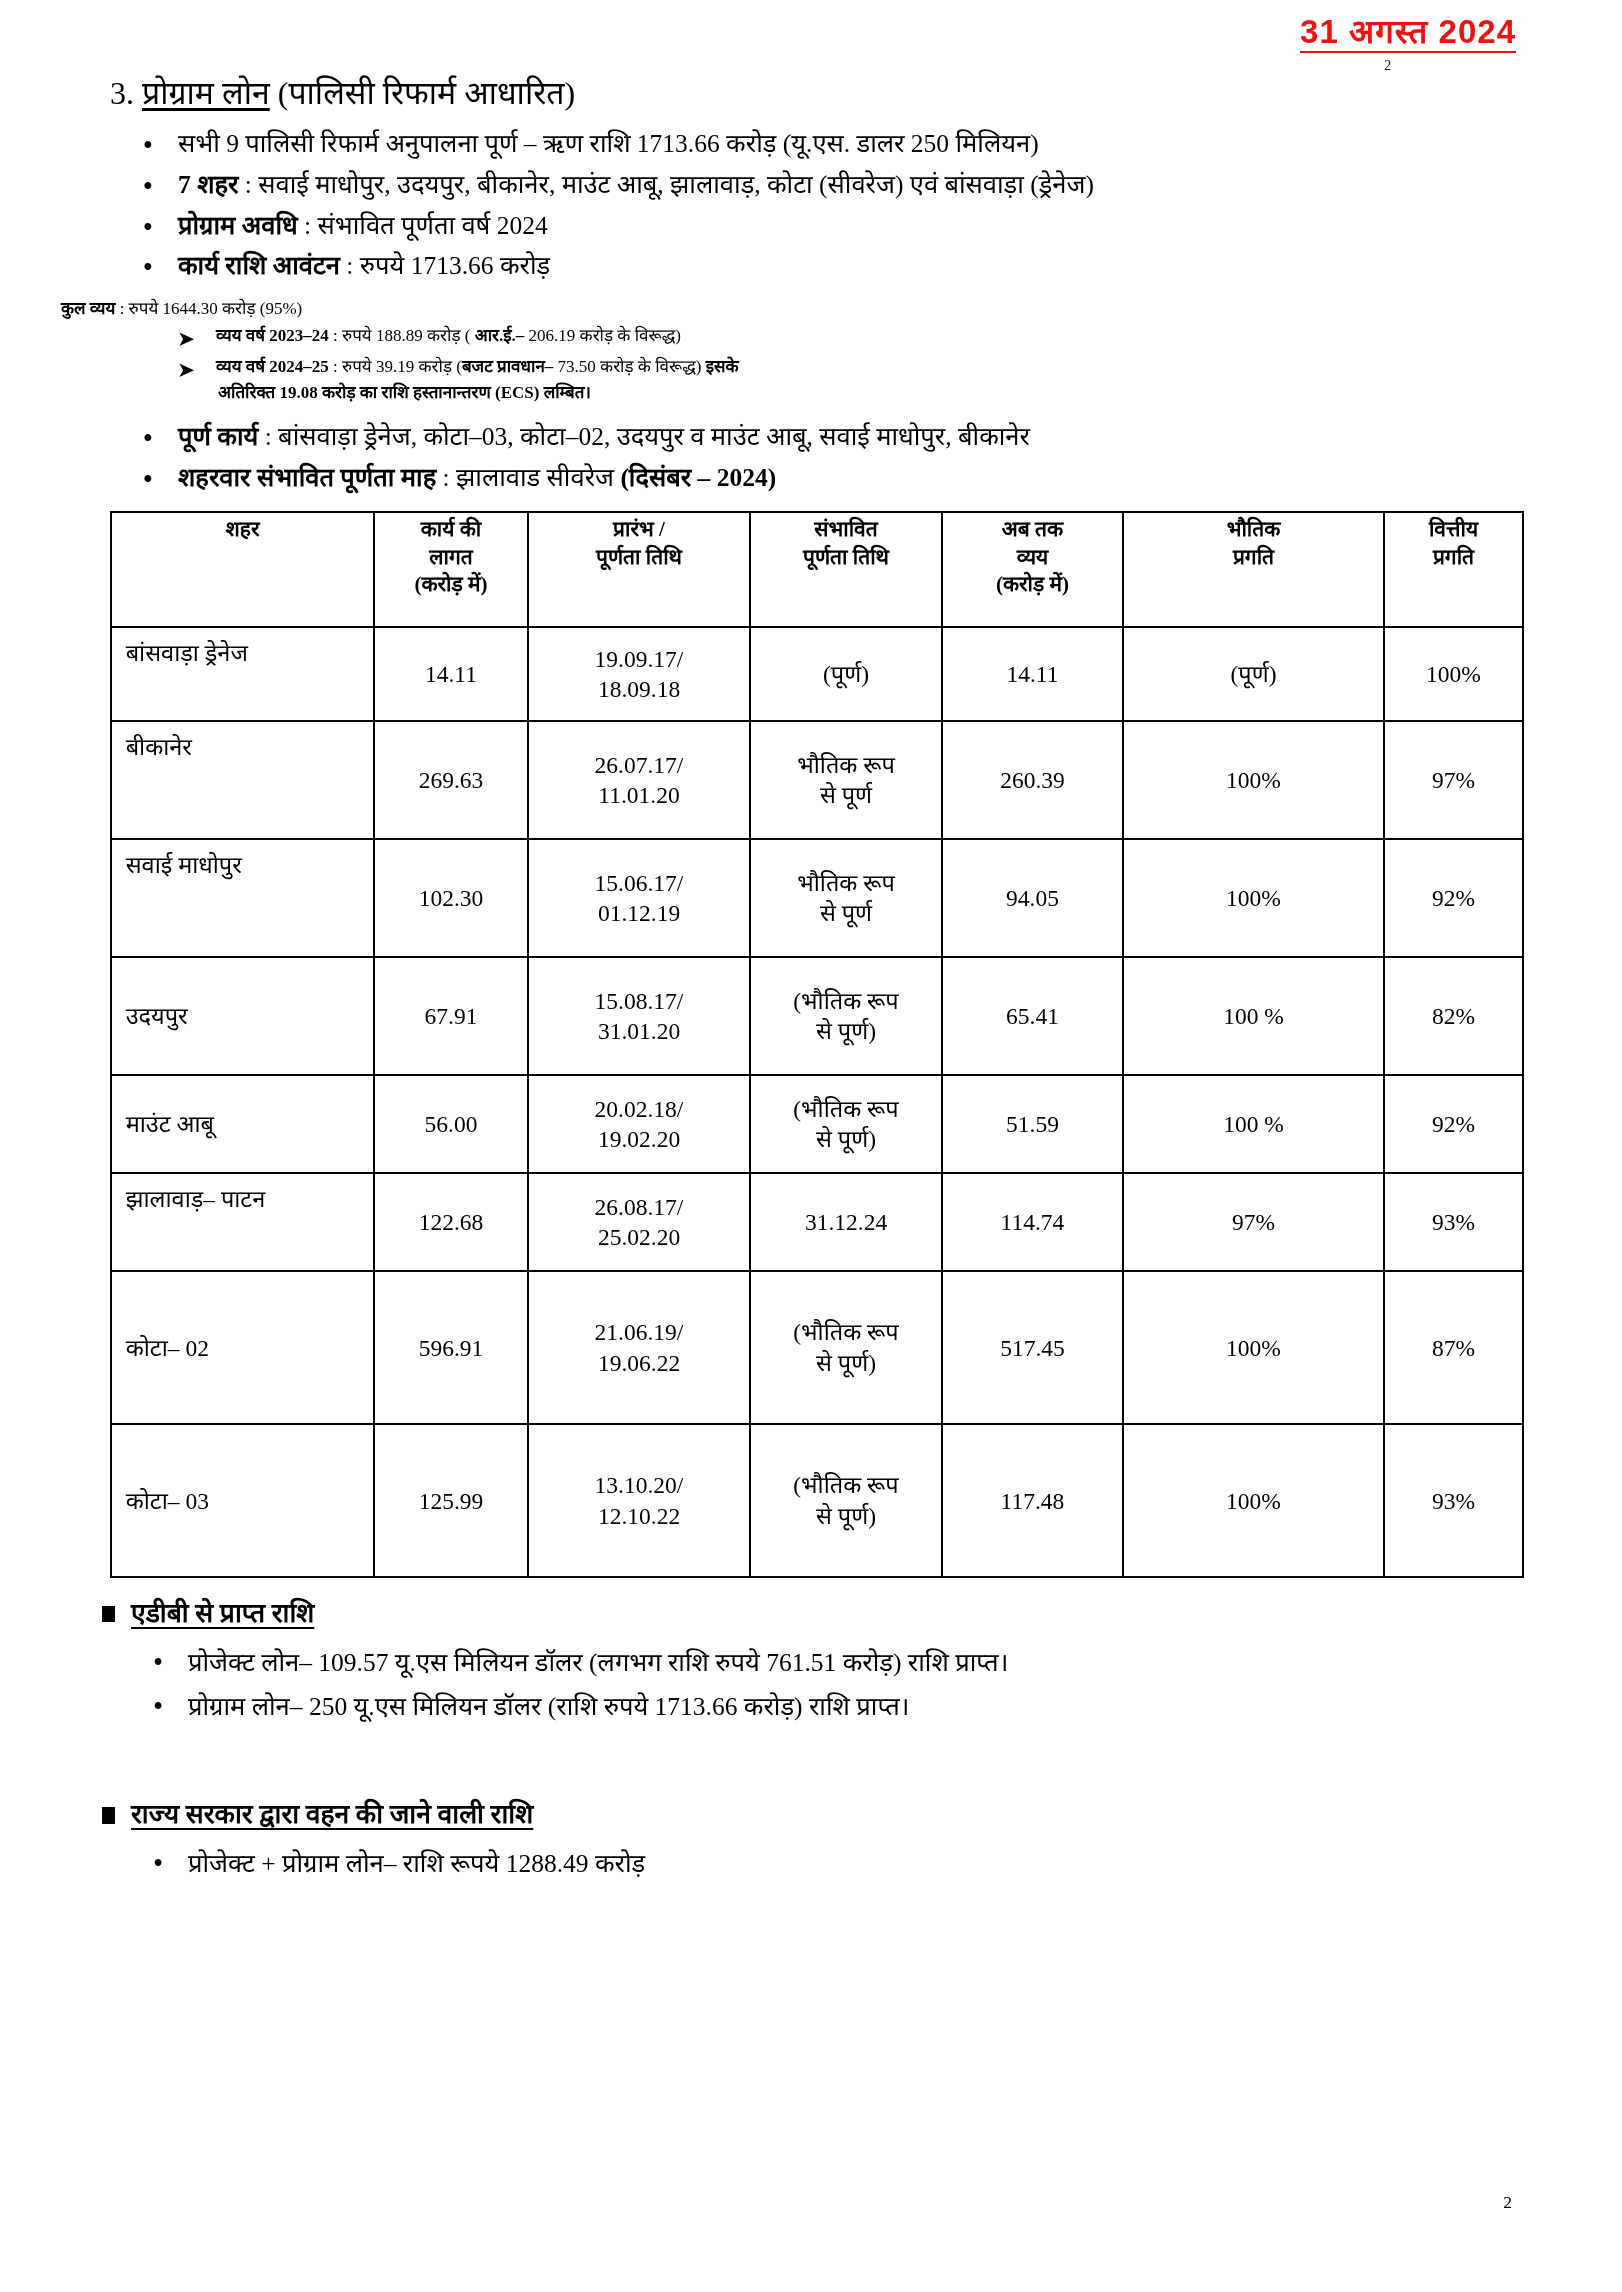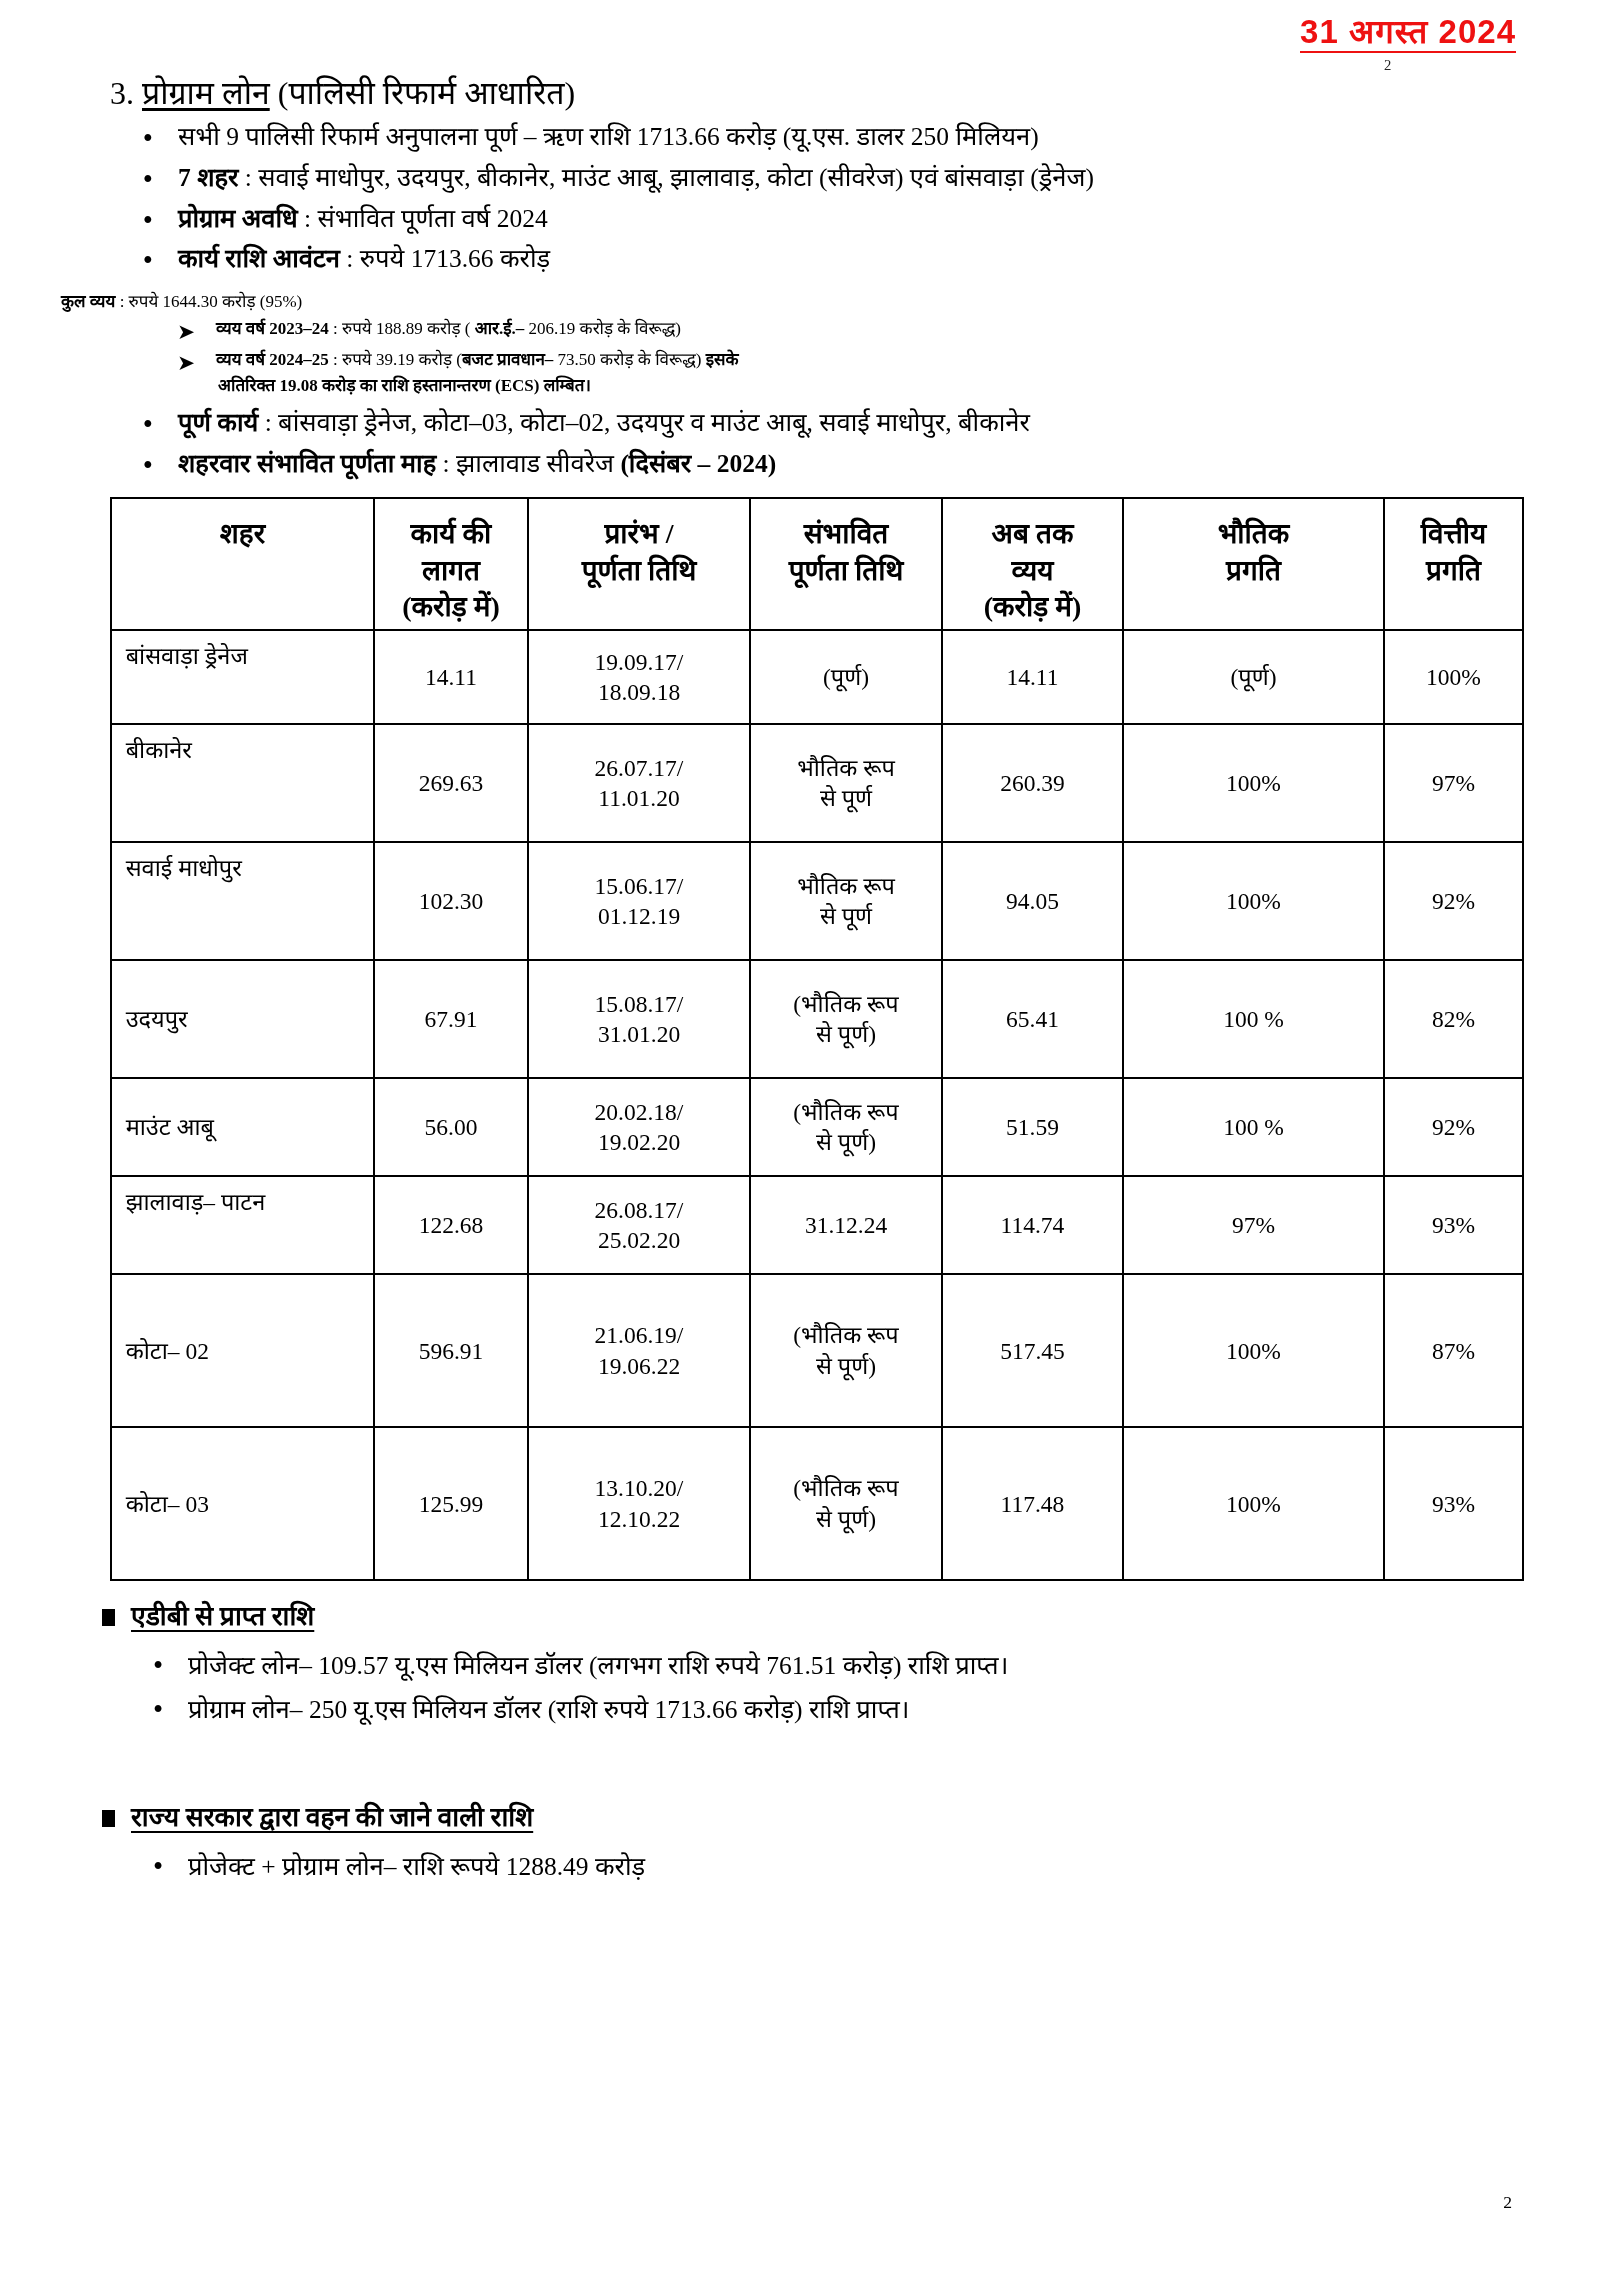--- a/index.html
+++ b/index.html
@@ -62,21 +62,21 @@
     line-height: 1.25;
     white-space: nowrap;
   }
   .sec-title .ul {
     text-decoration: underline;
     text-underline-offset: 3.9px;
   }
 
   ul.bullets {
     list-style: none;
-    margin: 5px 0 0 0;
+    margin: 12px 0 0 0;
     padding: 0;
   }
   ul.bullets > li {
     position: relative;
     margin: 0 0 2px 0;
     padding-left: 43px;
     margin-left: 135px;
     font-size: 25.5px;
     line-height: 1.52;
   }
@@ -133,24 +133,24 @@
   }
   table.data th, table.data td {
     border: 2px solid #000;
     text-align: center;
     vertical-align: middle;
     font-size: 23.5px;
     line-height: 1.3;
     padding: 3.9px 2.9px;
   }
   table.data thead th {
-    font-size: 28px;
+    font-size: 21px;
     height: 106px;
     vertical-align: top;
-    padding-top: 17px;
+    padding-top: 3px;
   }
   table.data thead th.first { vertical-align: top; }
   table.data td.city {
     text-align: left;
     padding-left: 13.7px;
     vertical-align: top;
     padding-top: 9.8px;
   }
   table.data td.city.mid { vertical-align: middle; padding-top: 3.9px; }
   .col1 { width: 263px; }

